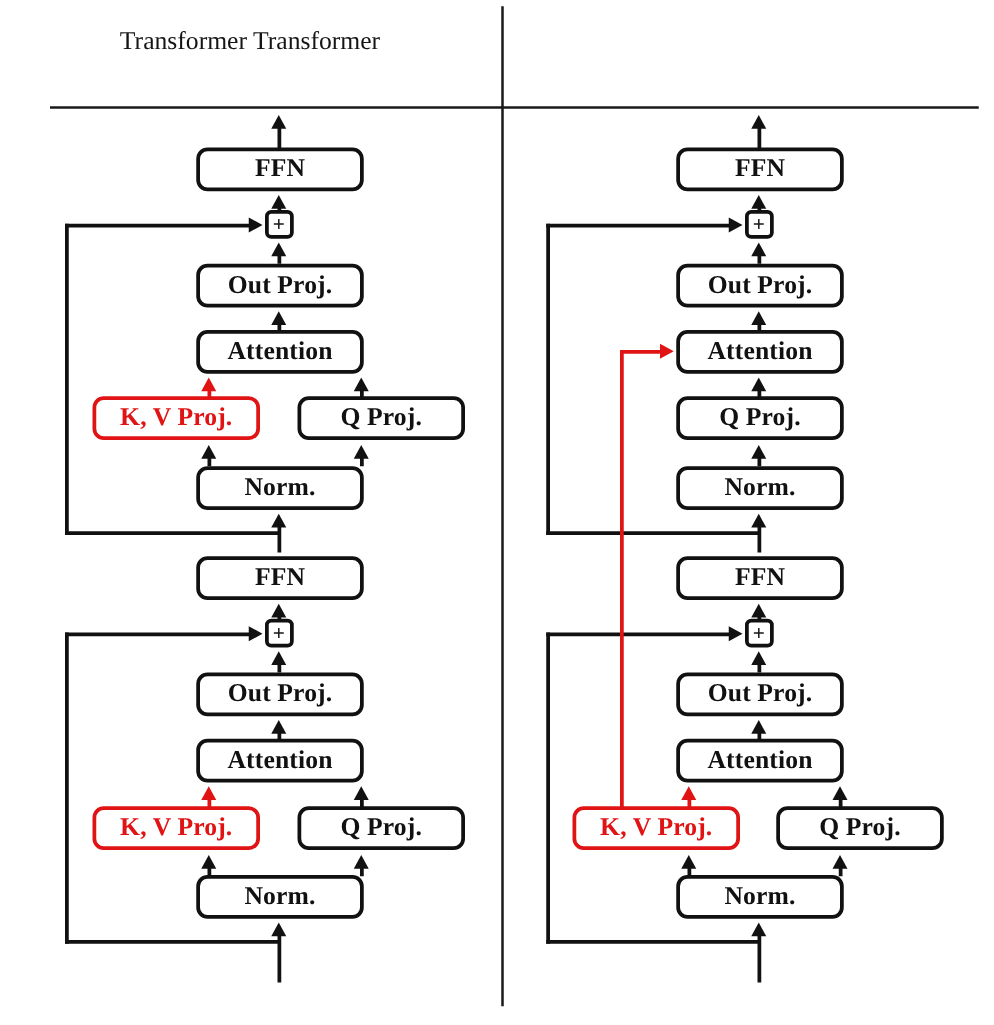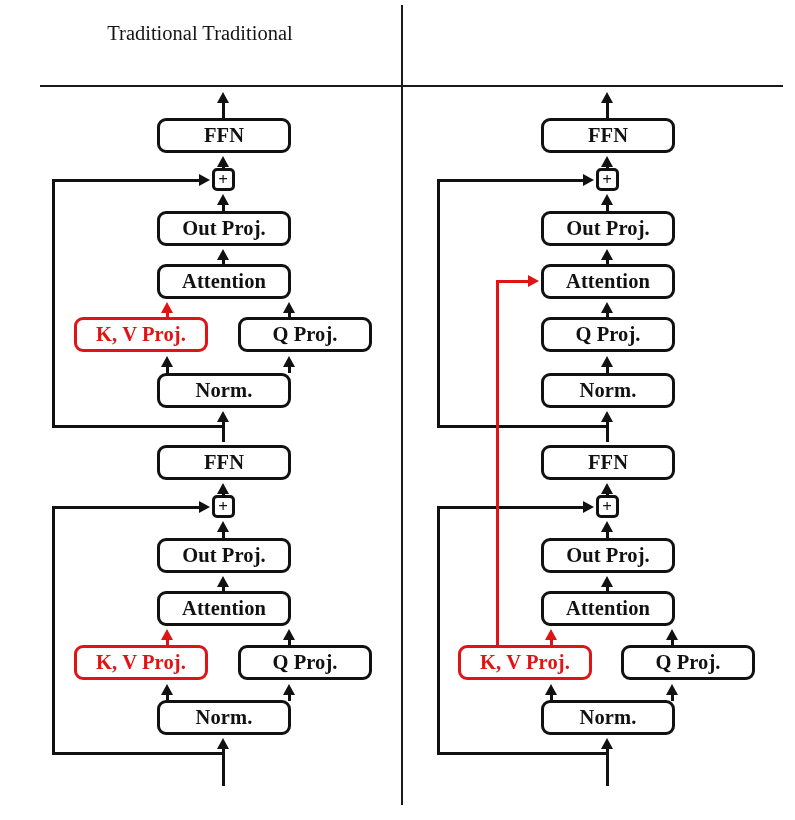--- a/index.html
+++ b/index.html
@@ -52,21 +52,21 @@
     border-left:11px solid #111;
   }
   .arrow-right.red{border-left-color:#e01414;}
 </style>
 </head>
 <body>
 
 <div id="root">
 
   <div class="col-title" id="title-left">
-    <div>Traditional Traditional</div>
+    <div>Transformer Transformer</div>
   </div>
   <div class="col-title" id="title-right">
   </div>
 
   <div class="rule hrule" style="left:40px;top:85px;width:362px;"></div>
   <div class="rule hrule" style="left:401px;top:85px;width:382px;"></div>
   <div class="rule vdivider" style="left:401px;top:5px;height:800px;"></div>
 
   <div class="arrow-up" style="left:216.5px;top:92px;"></div>
   <div class="seg v" style="left:221.5px;top:101px;height:18px;"></div>

